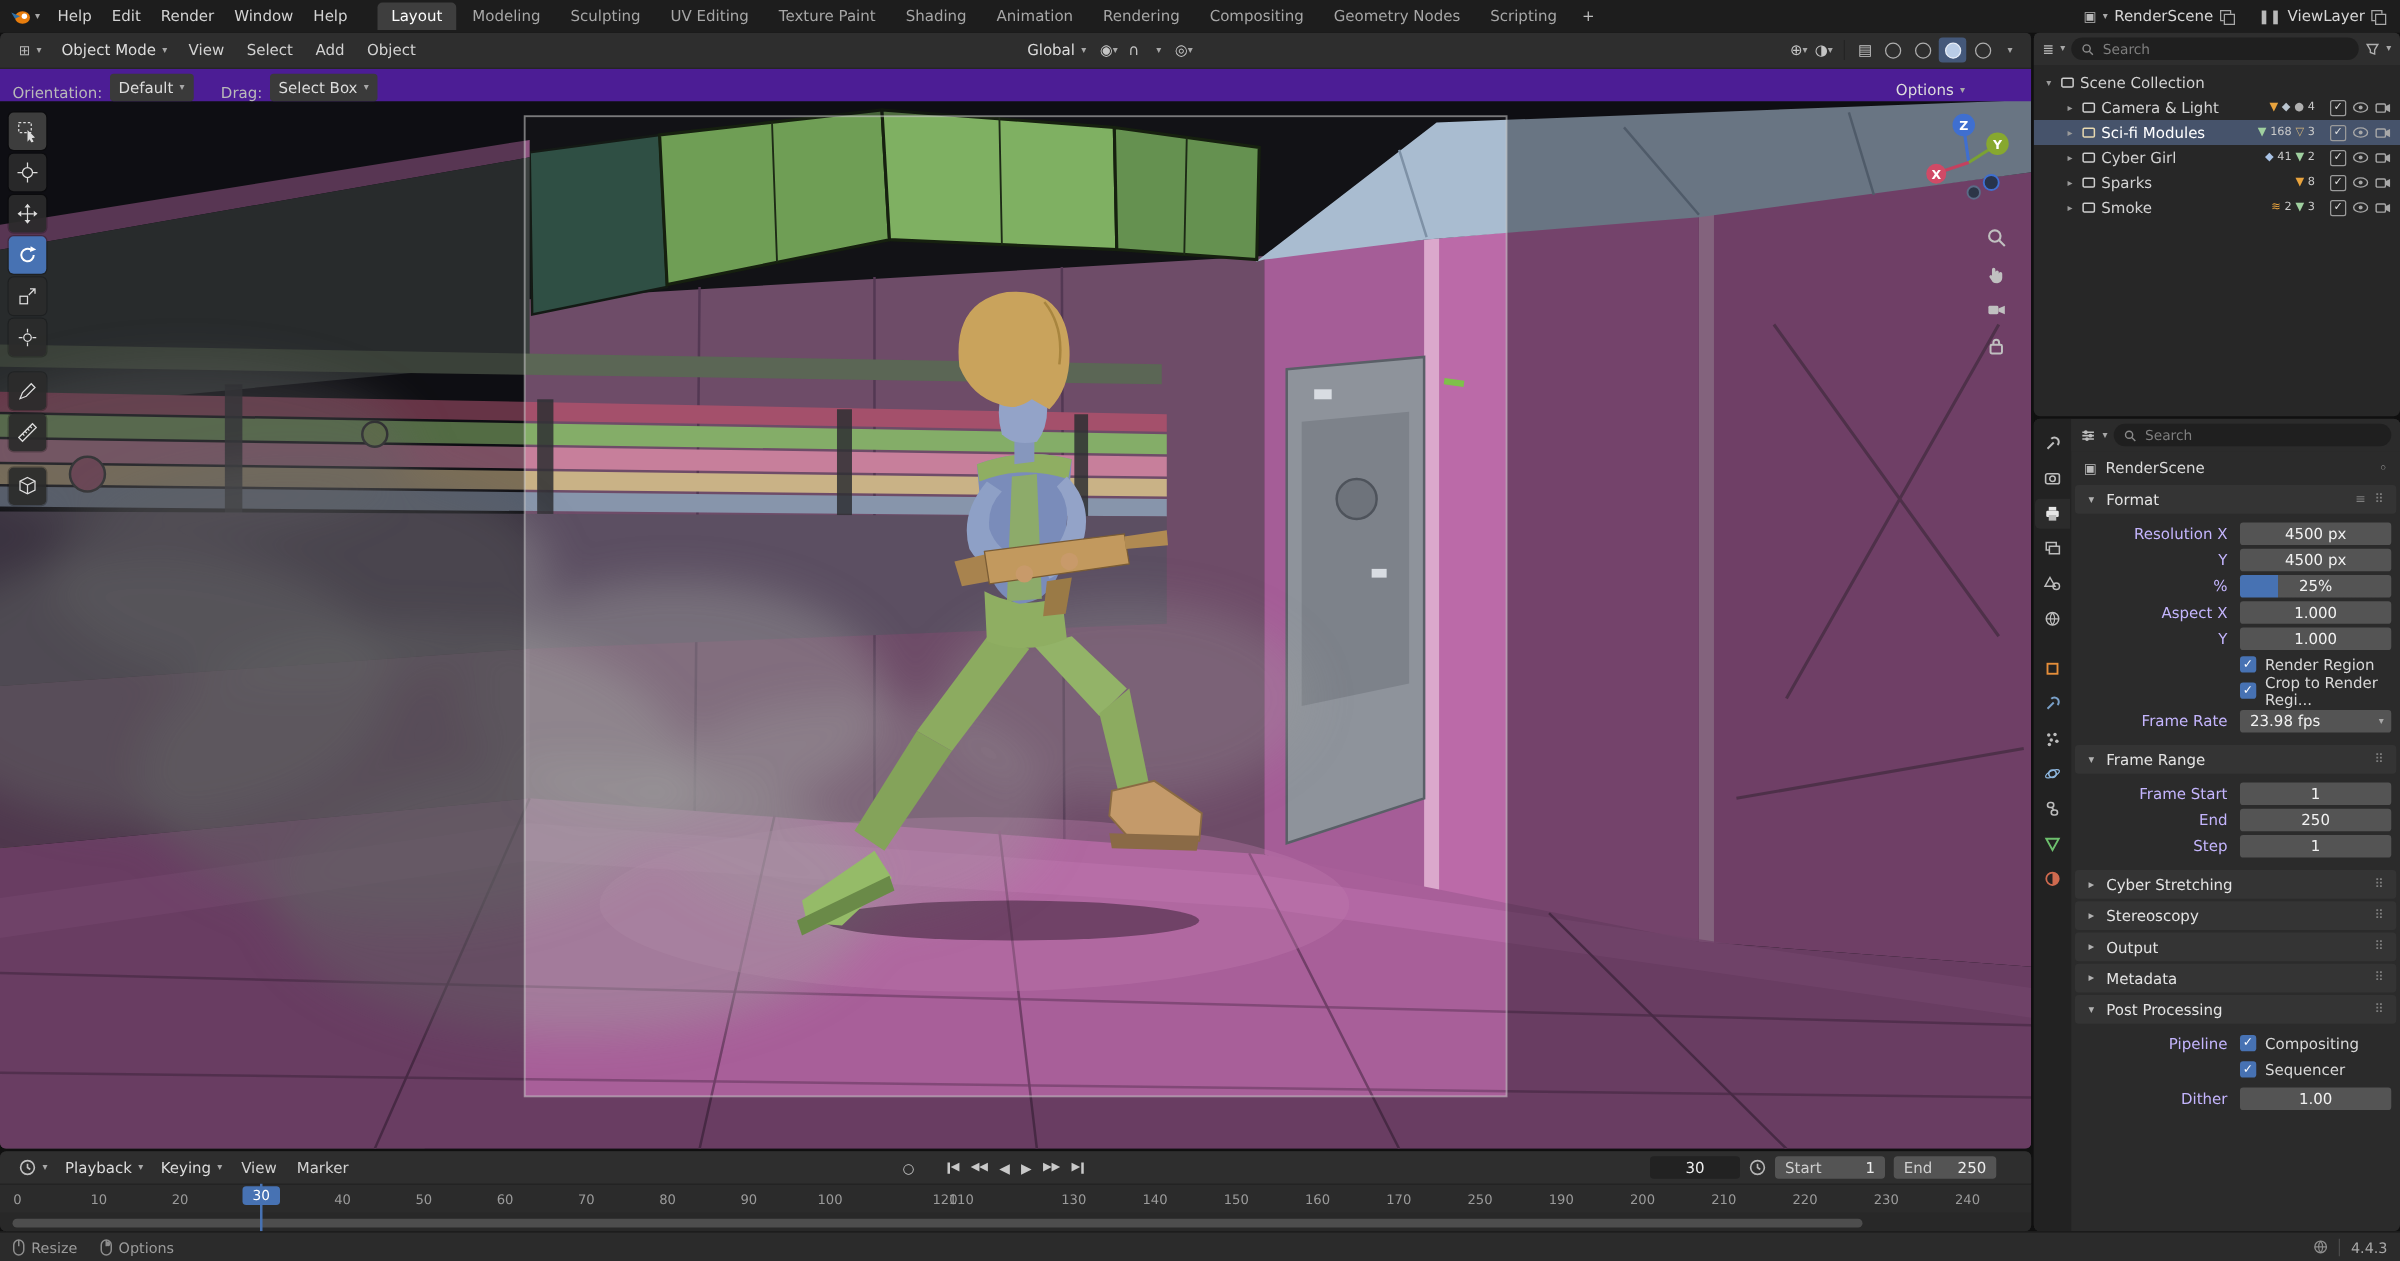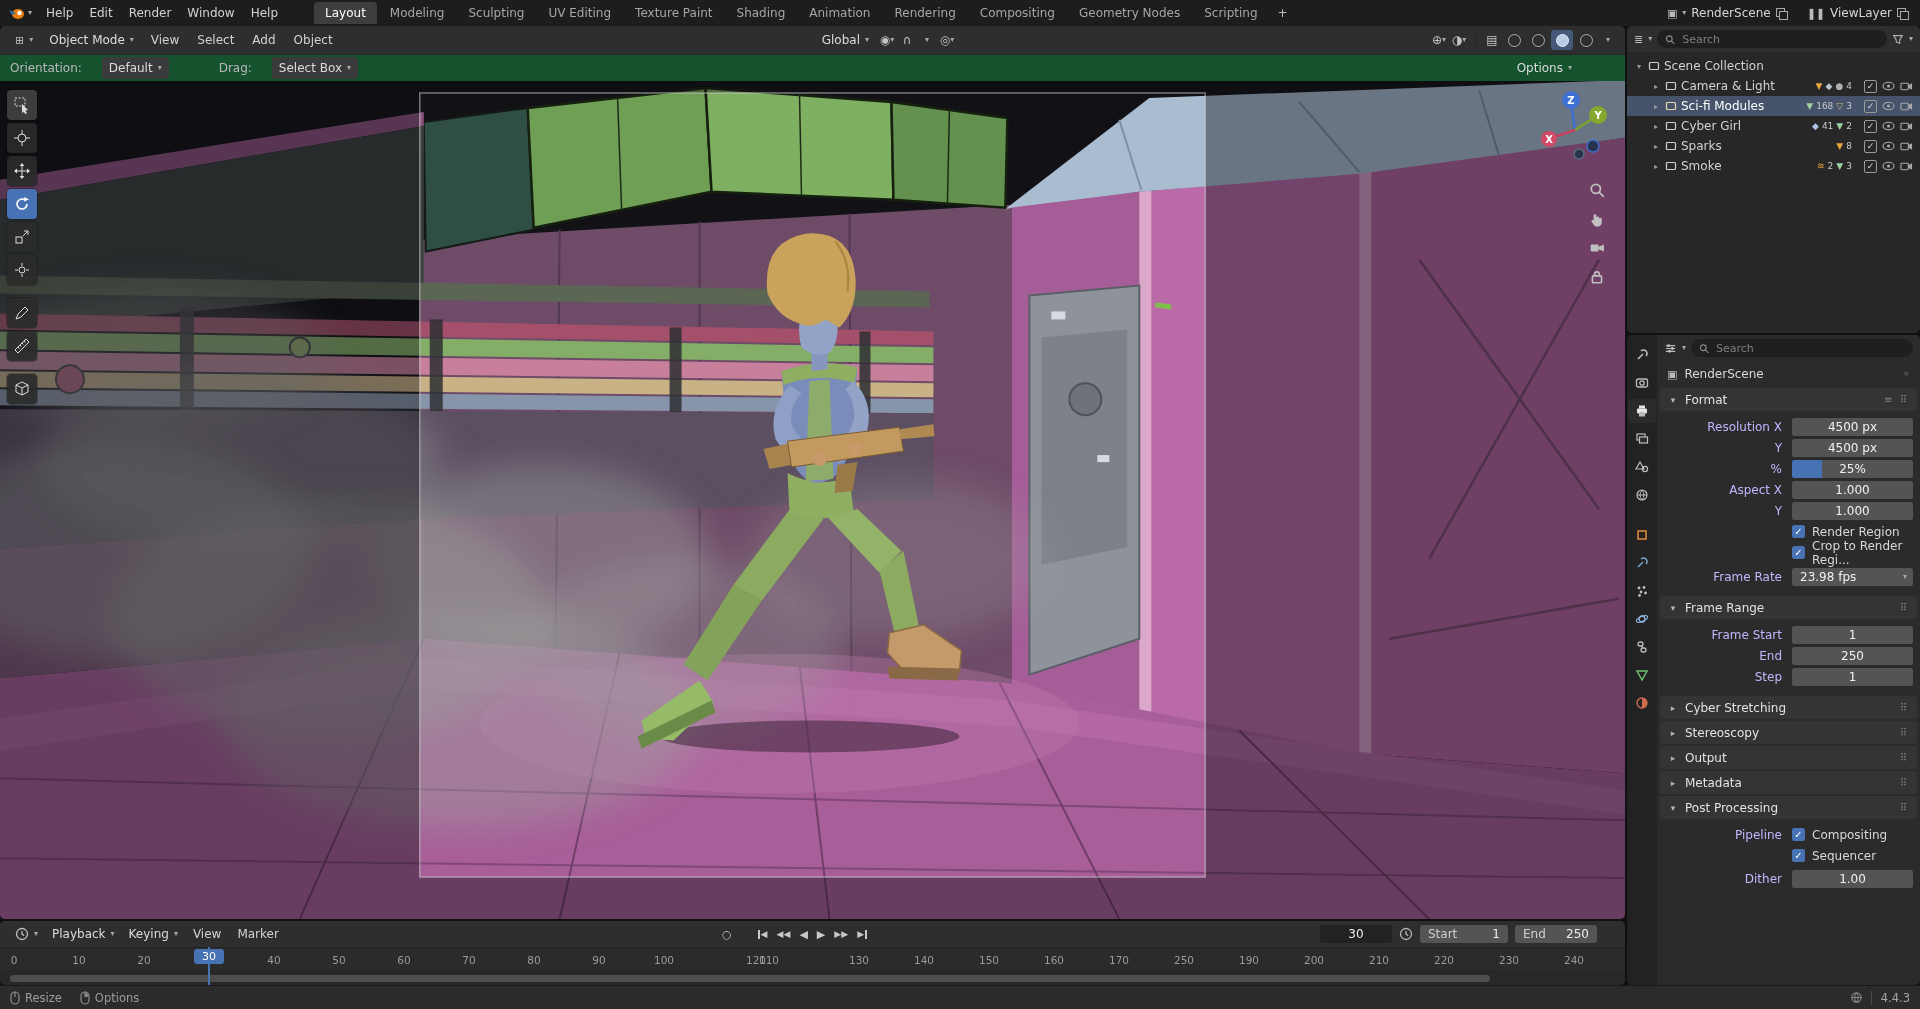--- a/index.html
+++ b/index.html
@@ -3,38 +3,38 @@
 <meta charset="utf-8">
 <style>
   html,body{margin:0;padding:0;background:#111}
   .app{position:relative;width:1920px;height:1009px;background:#1d1d1d;font-family:"DejaVu Sans",sans-serif;font-size:12px;color:#d6d6d6;overflow:hidden}
   svg{display:block}
   
   .topbar{height:26px;display:flex;align-items:center;padding:0 8px;background:#1d1d1d;position:relative;z-index:9}
   .logo{display:flex;align-items:center;gap:3px;margin-right:6px}
   .caret{font-size:8px;color:#a8a8a8;line-height:1}
   .menu-item{padding:3px 8px;border-radius:3px;color:#d2d2d2;cursor:default}
-  .tabs{display:flex;align-items:flex-end;margin-left:28px;gap:2px}
+  .tabs{display:flex;align-items:flex-end;margin-left:16px;gap:2px}
   .tab{padding:4px 11px;color:#a6a6a6;border-radius:4px 4px 0 0}
   .tab.active{background:#3e3e3e;color:#fcfcfc}
   .tab.add{color:#bdbdbd;padding:4px 7px}
   .topbar-right{margin-left:auto;display:flex;align-items:center;gap:5px;padding-right:4px}
   .tb-ic{color:#b9b9b9;font-size:11px}
   .dup{position:relative;width:11px;height:11px}
   .dup:before{content:"";position:absolute;left:0;top:0;width:7px;height:7px;border:1px solid #a8a8a8}
   .dup:after{content:"";position:absolute;left:3px;top:3px;width:7px;height:7px;border:1px solid #a8a8a8;background:#1d1d1d}
   
   .main{position:absolute;top:26px;bottom:24px;left:0;width:1920px;display:flex;background:#101010;gap:2px}
   .left-col{width:1625px;display:flex;flex-direction:column;gap:2px;min-width:0}
   .right-col{width:293px;display:flex;flex-direction:column;gap:2px}
   .editor{border-radius:5px;overflow:hidden}
   
   .viewport{flex:1;position:relative;background:#121216}
   .vp-header{height:28px;background:#2e2e2e;display:flex;align-items:center;padding:0 8px;gap:2px;position:relative;z-index:4;border-bottom:1px solid #262626}
-  .vp-toolsrow{height:26px;background:#14532d;display:flex;align-items:center;padding:0 10px;gap:20px;position:relative;z-index:4}
+  .vp-toolsrow{height:26px;background:#4c1d95;display:flex;align-items:flex-end;padding:0 10px;gap:6px;position:relative;z-index:4}
   .dd{display:flex;align-items:center;gap:5px;padding:2px 7px;border-radius:3px;color:#dcdcdc;white-space:nowrap}
   .dd.boxed{background:#3a3a3a;height:18px}
   .hgap{width:10px}
   .hsep{width:1px;height:16px;background:#242424;margin:0 5px}
   .icbtn{display:flex;align-items:center;justify-content:center;min-width:18px;height:20px;border-radius:3px;color:#c4c4c4}
   .ball{width:13px;height:13px;border-radius:50%;border:1.5px solid #aeaeae;box-sizing:border-box}
   .shade-btn{display:flex;align-items:center;justify-content:center;width:22px;height:20px;border-radius:3px}
   .shade-btn.active{background:#44587a}
   .shade-btn.active .ball{background:#b9cce6;border-color:#e8eef8}
   .label-dim{color:#b9b9b9}

